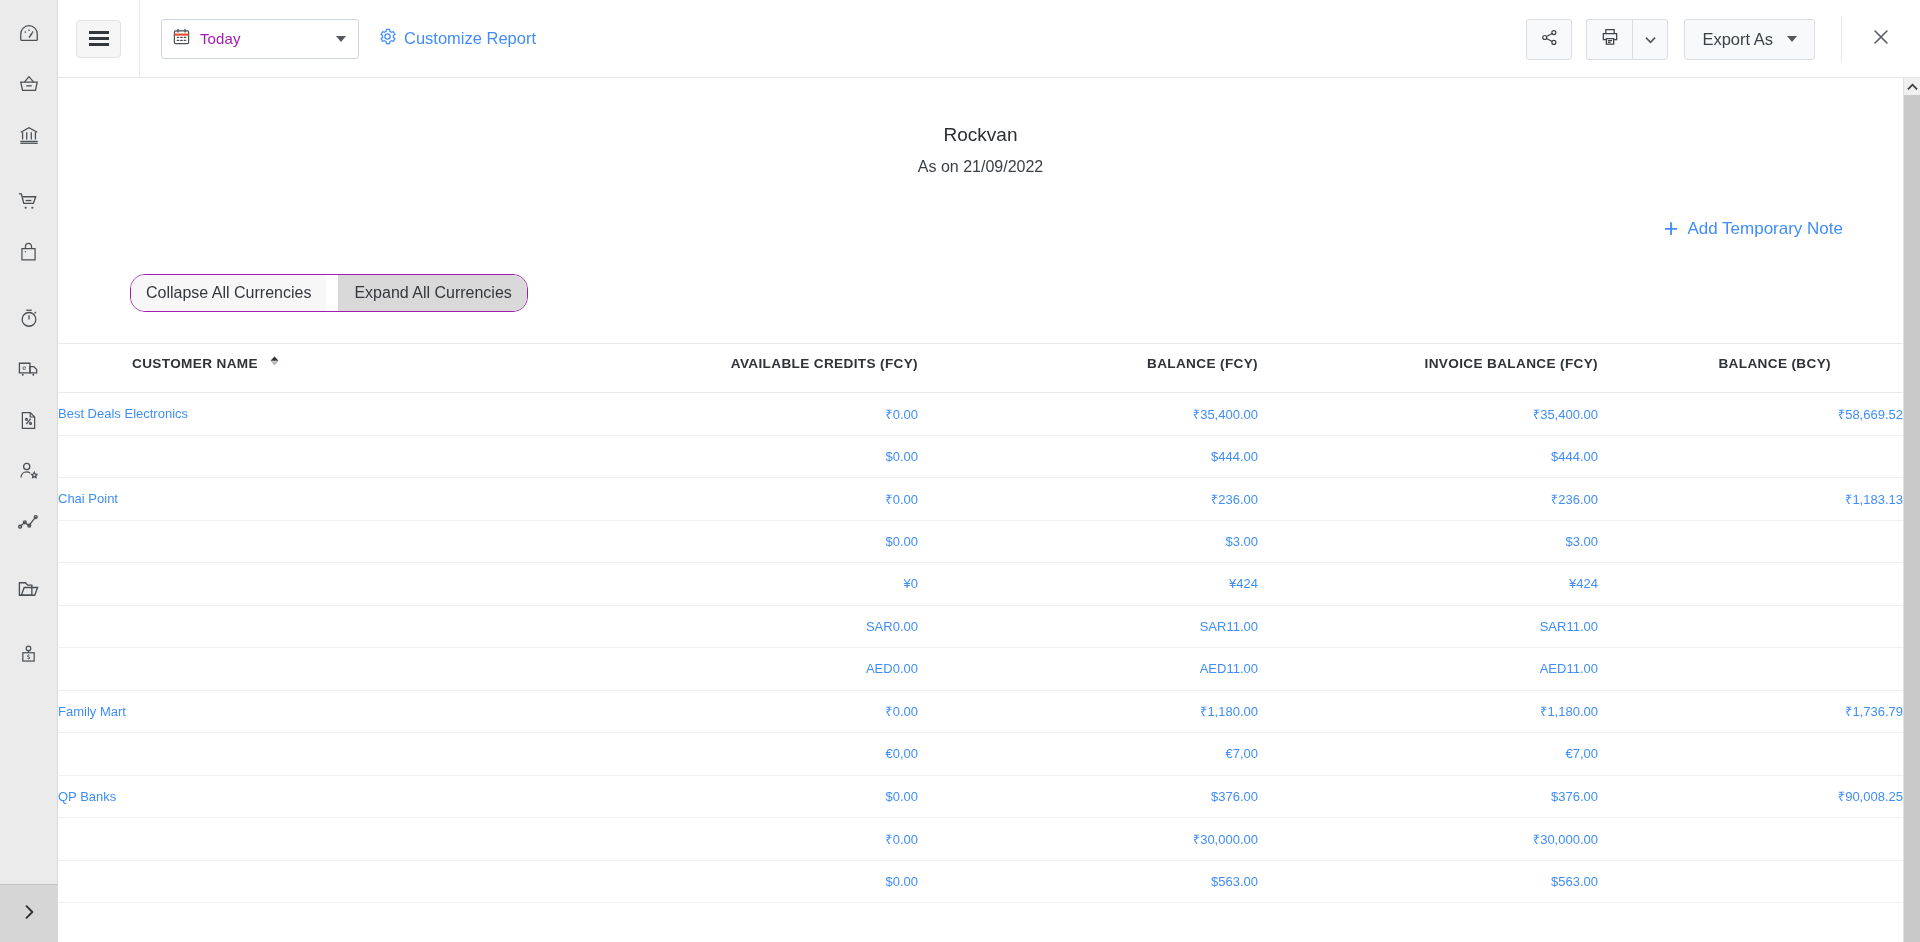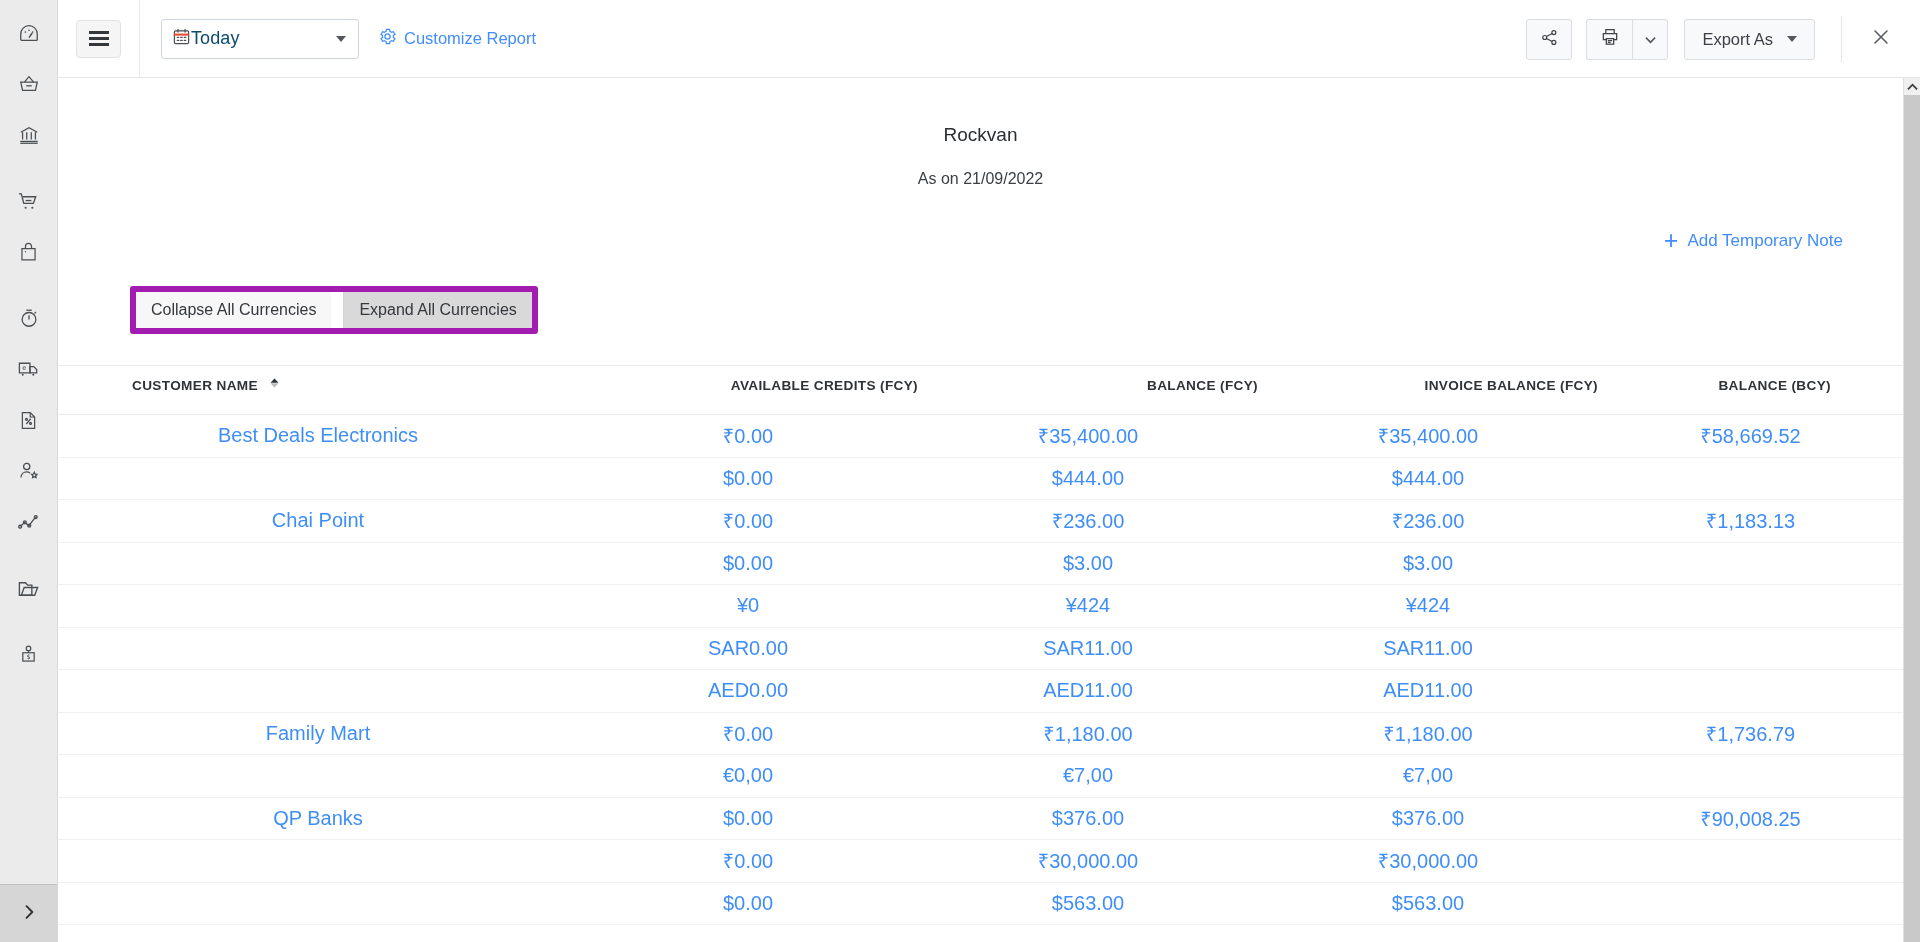--- a/index.html
+++ b/index.html
@@ -71,21 +71,21 @@
   .date-select {
     margin-left: 21px;
     width: 198px; height: 40px;
     border: 1px solid #cfd5dc; border-radius: 3px;
     background: #fff;
     display: flex; align-items: center;
     padding: 0 10px;
     position: relative;
     cursor: pointer;
   }
-  .date-select .lbl { font-size: 18px; color: #0c4a6e; letter-spacing: .1px;}
+  .date-select .lbl { font-size: 15px; color: #a21caf; margin-left: 9px; letter-spacing: .1px;}
   .caret {
     width:0; height:0;
     border-left: 5px solid transparent; border-right: 5px solid transparent;
     border-top: 6px solid #54585c;
     position: absolute; right: 12px; top: 50%; margin-top: -3px;
   }
 
   .customize {
     margin-left: 19px;
     display: flex; align-items: center; gap: 7px;
@@ -120,30 +120,30 @@
   
   .content {
     flex: 1 1 auto;
     position: relative;
     overflow: hidden;
     background: #fff;
   }
   .scroll-area { position: absolute; inset: 0 17px 0 0; overflow: hidden; }
 
   .rep-head { text-align: center; padding-top: 46px; }
-  .rep-org  { font-size: 19px; color: #2a2e33; margin-bottom: 24px; }
+  .rep-org  { font-size: 19px; color: #2a2e33; margin-bottom: 12px; }
   .rep-title{ font-size: 30px; color: #24282d; font-weight: 400; letter-spacing: .2px; margin-bottom: 13px;}
   .rep-sub  { font-size: 16px; color: #3a3f45; }
 
   .note-row { padding: 0 60px; margin-top: 40px; display: flex; justify-content: flex-end; }
   .add-note { display:flex; align-items:center; gap: 9px; color:#408dfb; font-size: 17px; cursor:pointer; }
   .add-note .plus { font-size: 25px; line-height: 1; font-weight: 300; }
 
   .cur-row { padding: 0 72px; margin-top: 33px; }
-  .btn-group { display: inline-flex; border: 6px solid #a21caf; border-radius: 3px; overflow: hidden; }
+  .btn-group { display: inline-flex; border: 1px solid #a21caf; border-radius: 15px; overflow: hidden; }
   .btn-group div {
     font-size: 16px; color: #34383d; padding: 9px 15px; cursor: pointer;
     background: #f7f7f7;
   }
   .btn-group div + div { border-left: 1px solid #d5d5d5; }
   .btn-group div.active { background: #d9d9d9; margin-left: 12px; }
 
   
   table.rpt { width: 100%; border-collapse: collapse; margin-top: 31px; table-layout: fixed; }
   table.rpt th, table.rpt td { padding: 0; }
@@ -155,24 +155,23 @@
     white-space: nowrap;
   }
   th.c-name { text-align: left;  padding-left: 74px !important; color: #e6492d; width: 520px; }
   th.c-num  { text-align: right; }
   th.c-last { padding-right: 72px !important; }
   .sort-ico { display:inline-block; margin-left: 7px; position: relative; top: -1px; }
 
   table.rpt tbody td {
     height: 42.5px;
     border-bottom: 1px solid #eef0f2;
-    font-size: 20px;
+    font-size: 13px;
     color: #3f8ef7;
     vertical-align: middle;
-    text-align: center;
   }
   td.c-name { text-align: left; padding-left: 74px; }
   td.c-num  { text-align: right; }
   td.c-bcy  { color: #2b2f33; padding-right: 72px; }
   td.c-name a { color: #3f8ef7; text-decoration: none; cursor: pointer; }
 
   
   .vscroll {
     position: absolute; top: 0; right: 0; width: 17px; bottom: 0;
     background: #c9c9c9; border-left: 1px solid #e0e0e0;

